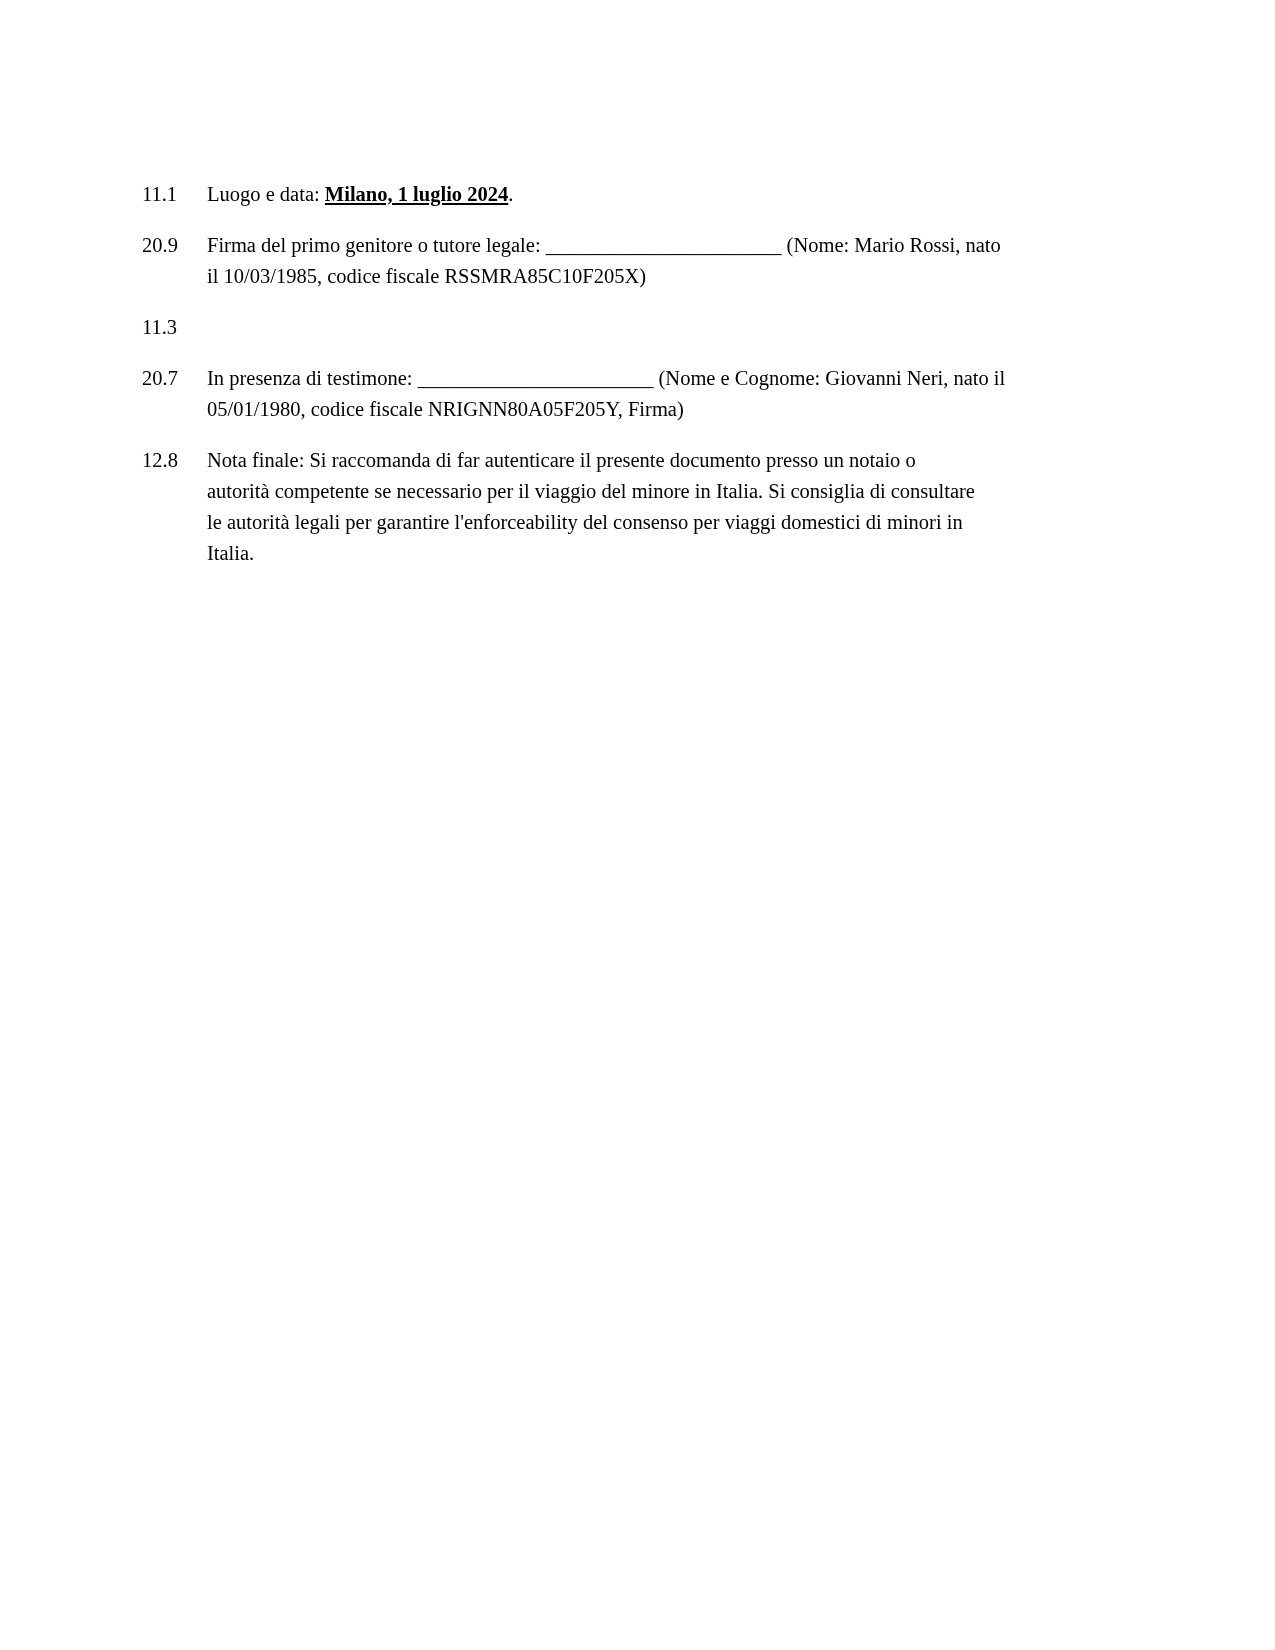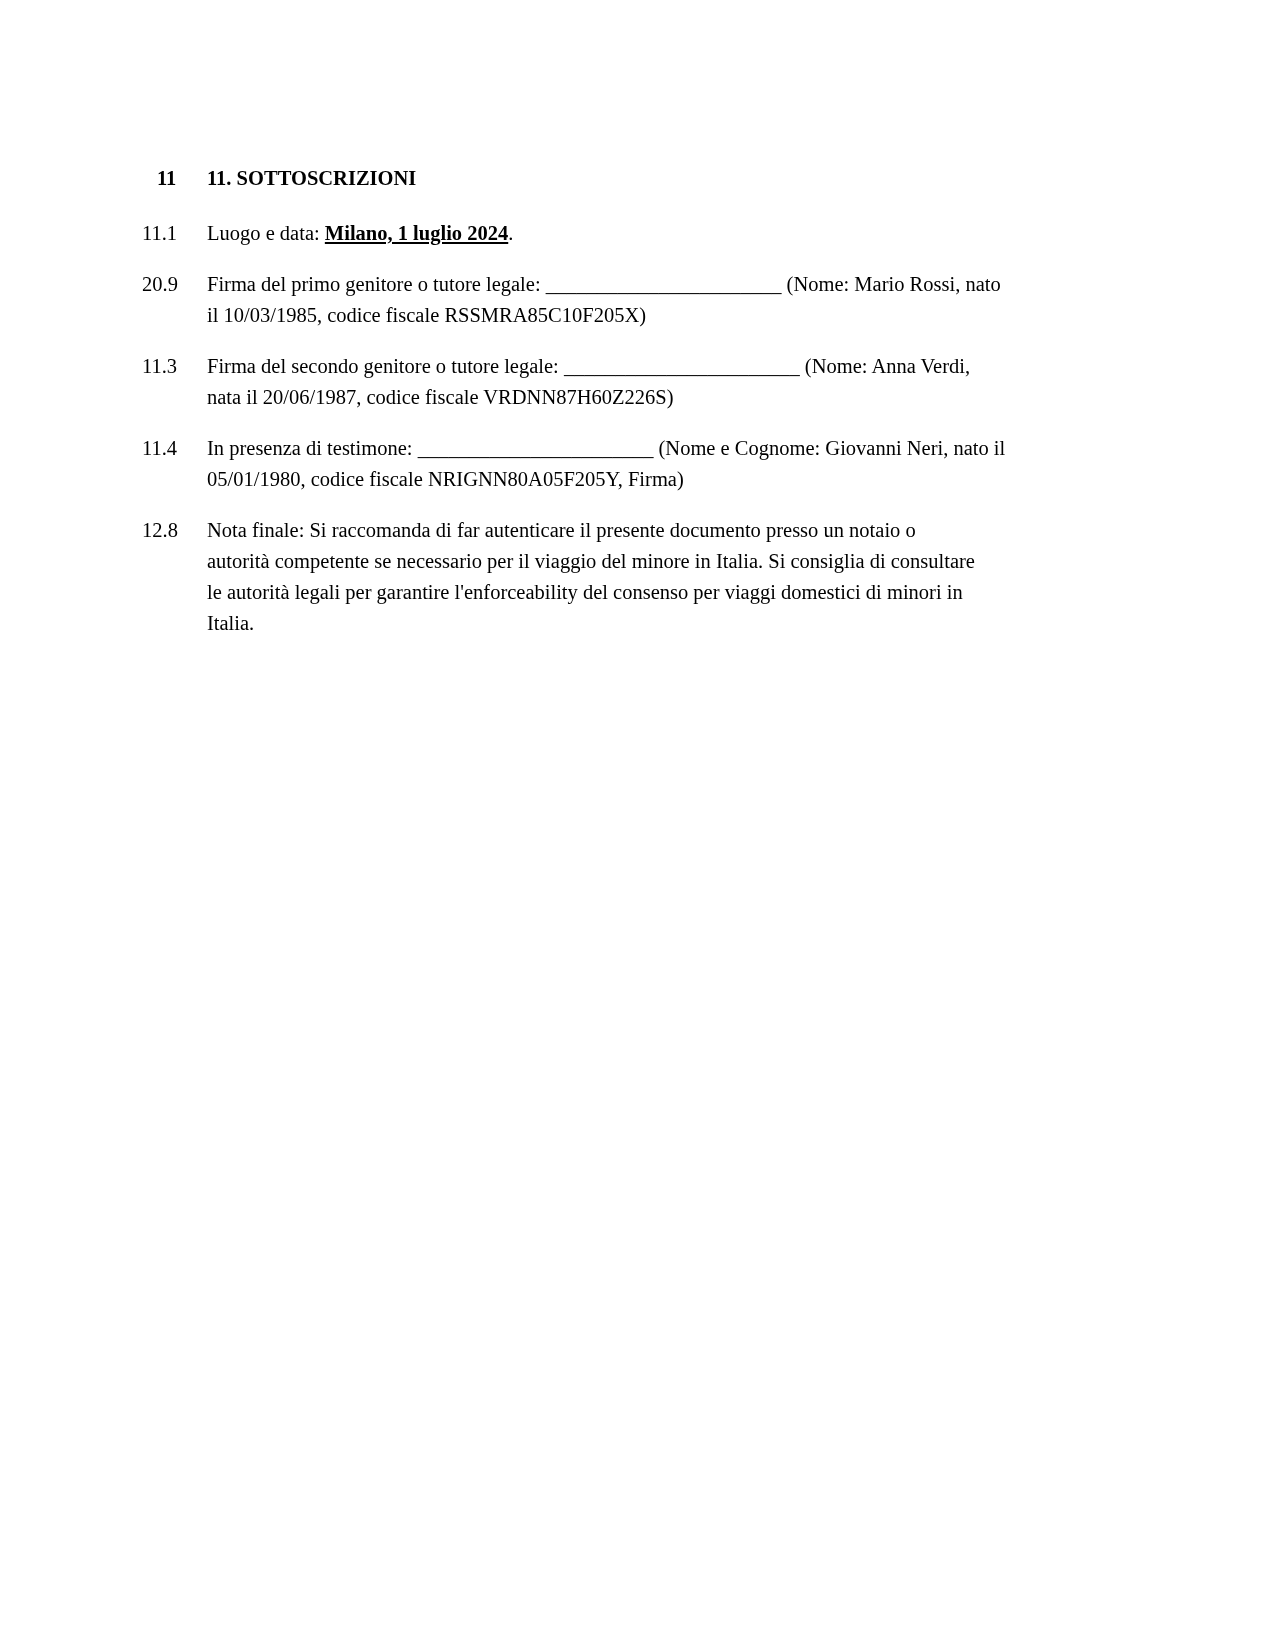--- a/index.html
+++ b/index.html
@@ -44,44 +44,38 @@
     white-space: pre-wrap;
   }
   .b { font-weight: bold; text-decoration: underline; }
   .blank { letter-spacing: 0; }
 </style>
 </head>
 <body>
 
 <div class="page">
 
-  <div class="heading">
-    <span class="h-num">11</span>
-    <span class="h-title">11. SOTTOSCRIZIONI</span>
-  </div>
 
   <div class="item">
     <span class="num">11.1</span>
     <div class="content"><span>Luogo e data: </span><span class="b">Milano, 1 luglio 2024</span><span class="blank"></span><span>.</span></div>
   </div>
 
   <div class="item">
     <span class="num">20.9</span>
     <div class="content"><span>Firma del primo genitore o tutore legale: </span><span class="b"></span><span class="blank">_______________________</span><span> (Nome: Mario Rossi, nato
 il 10/03/1985, codice fiscale RSSMRA85C10F205X)</span></div>
   </div>
 
   <div class="item">
     <span class="num">11.3</span>
-    <div class="content"><span>Firma del secondo genitore o tutore legale: </span><span class="b"></span><span class="blank">_______________________</span><span> (Nome: Anna Verdi,
-nata il 20/06/1987, codice fiscale VRDNN87H60Z226S)</span></div>
   </div>
 
   <div class="item">
-    <span class="num">11.4</span>
+    <span class="num">20.7</span>
     <div class="content"><span>In presenza di testimone: </span><span class="b"></span><span class="blank">_______________________</span><span> (Nome e Cognome: Giovanni Neri, nato il
 05/01/1980, codice fiscale NRIGNN80A05F205Y, Firma)</span></div>
   </div>
 
   <div class="item">
     <span class="num">12.8</span>
     <div class="content"><span>Nota finale: Si raccomanda di far autenticare il presente documento presso un notaio o
 autorità competente se necessario per il viaggio del minore in Italia. Si consiglia di consultare
 le autorità legali per garantire l'enforceability del consenso per viaggi domestici di minori in
 Italia.</span><span class="b"></span><span class="blank"></span><span></span></div>

